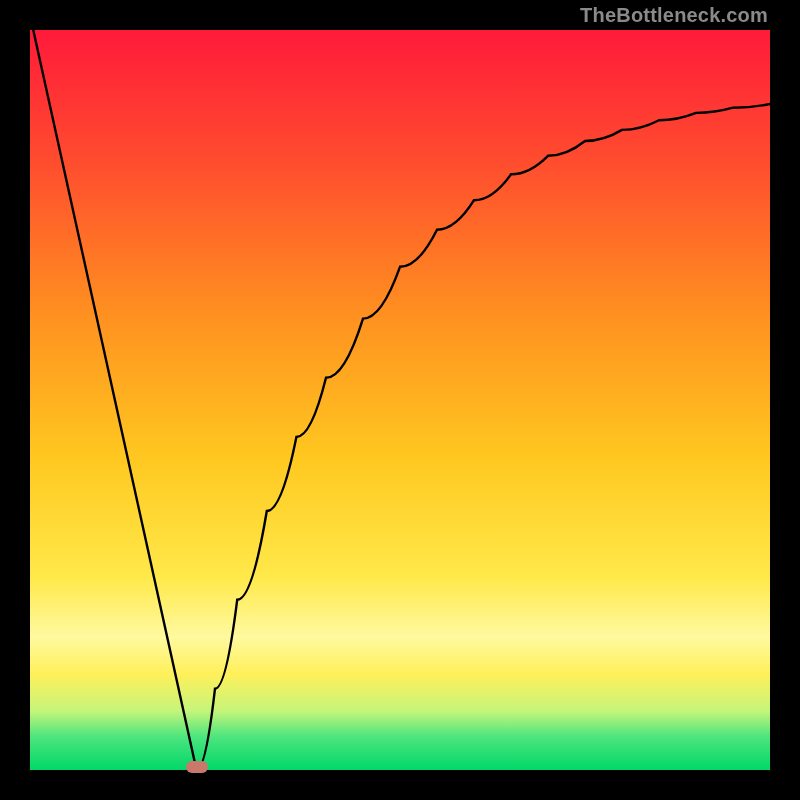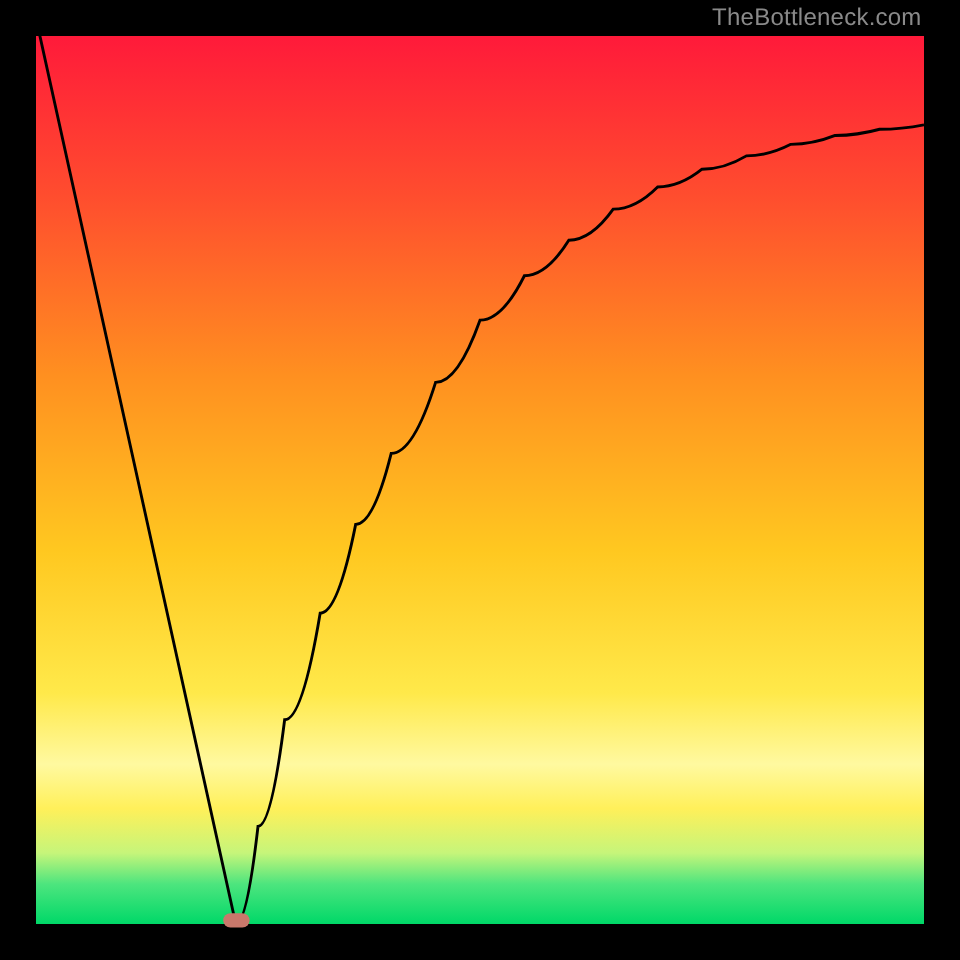--- a/index.html
+++ b/index.html
@@ -25,21 +25,21 @@
     top: 0;
     width: 740px;
     height: 740px;
   }
   .watermark {
     position: absolute;
     top: 4px;
     right: 32px;
     color: #8a8a8a;
     font-size: 20px;
-    font-weight: 400;
+    font-weight: 700;
     letter-spacing: 0.2px;
     user-select: none;
   }
   .marker {
     position: absolute;
     width: 22px;
     height: 12px;
     border-radius: 6px;
     background: #c9786b;
     transform: translate(-50%, -50%);

